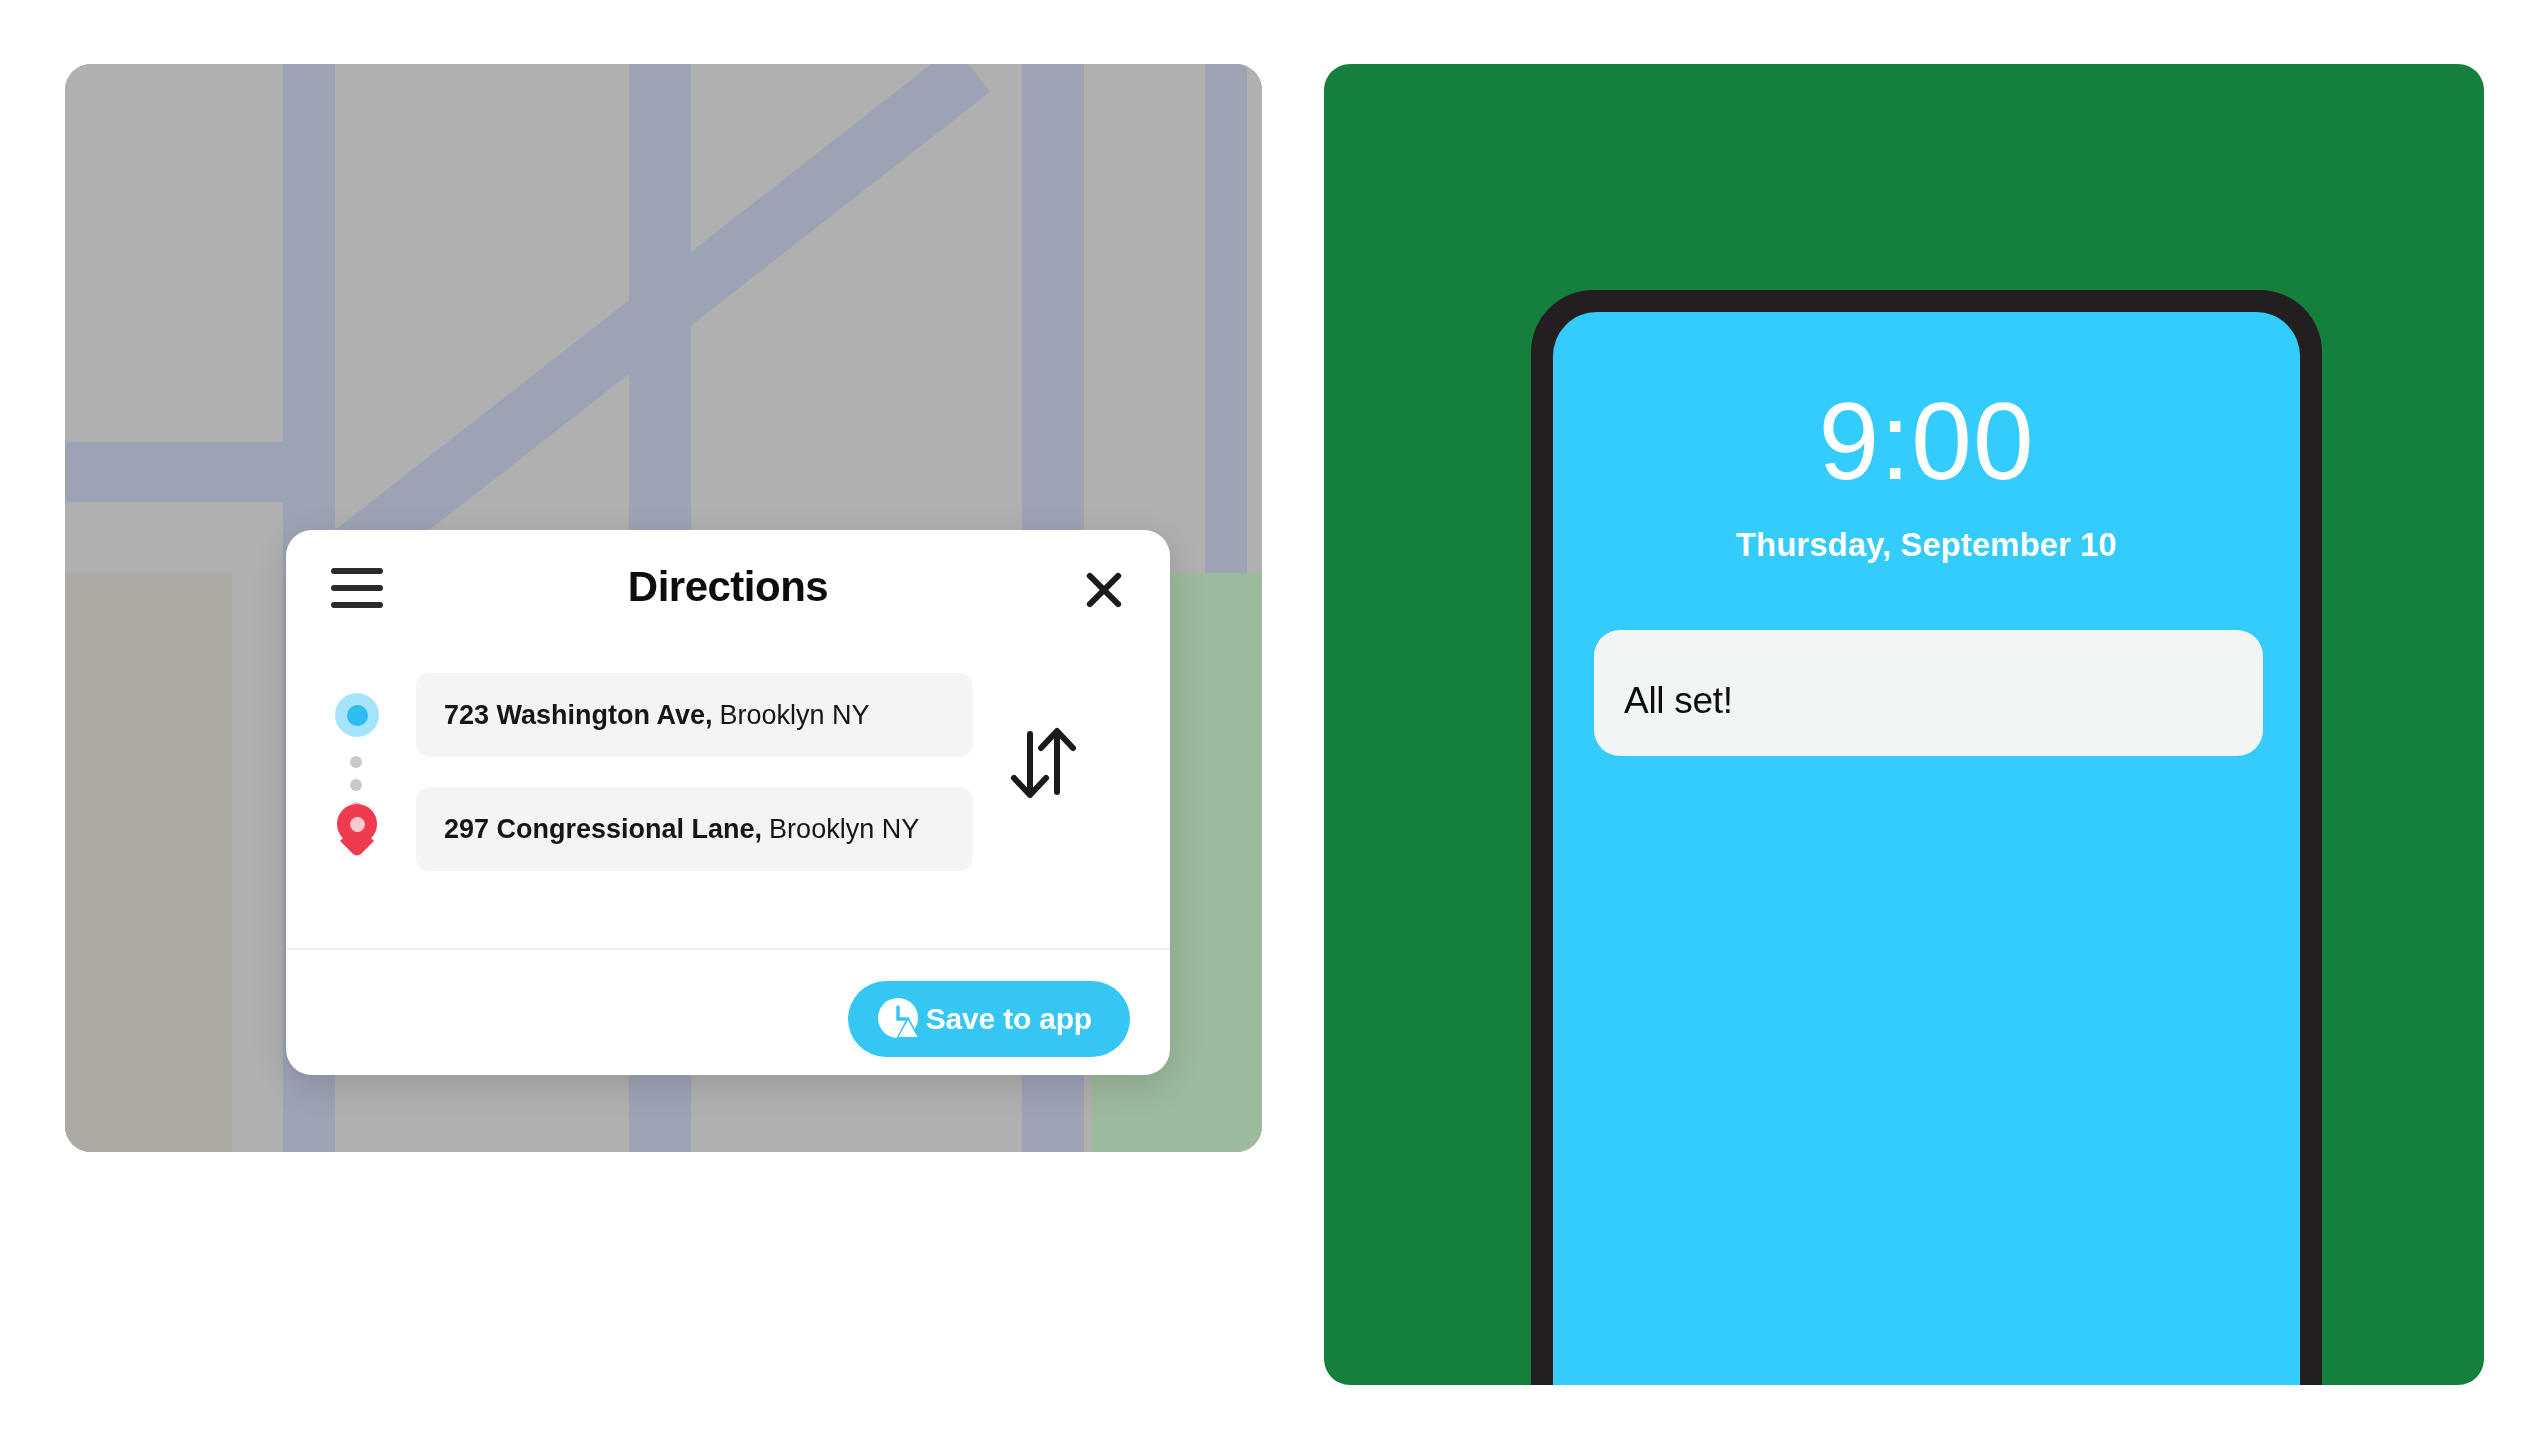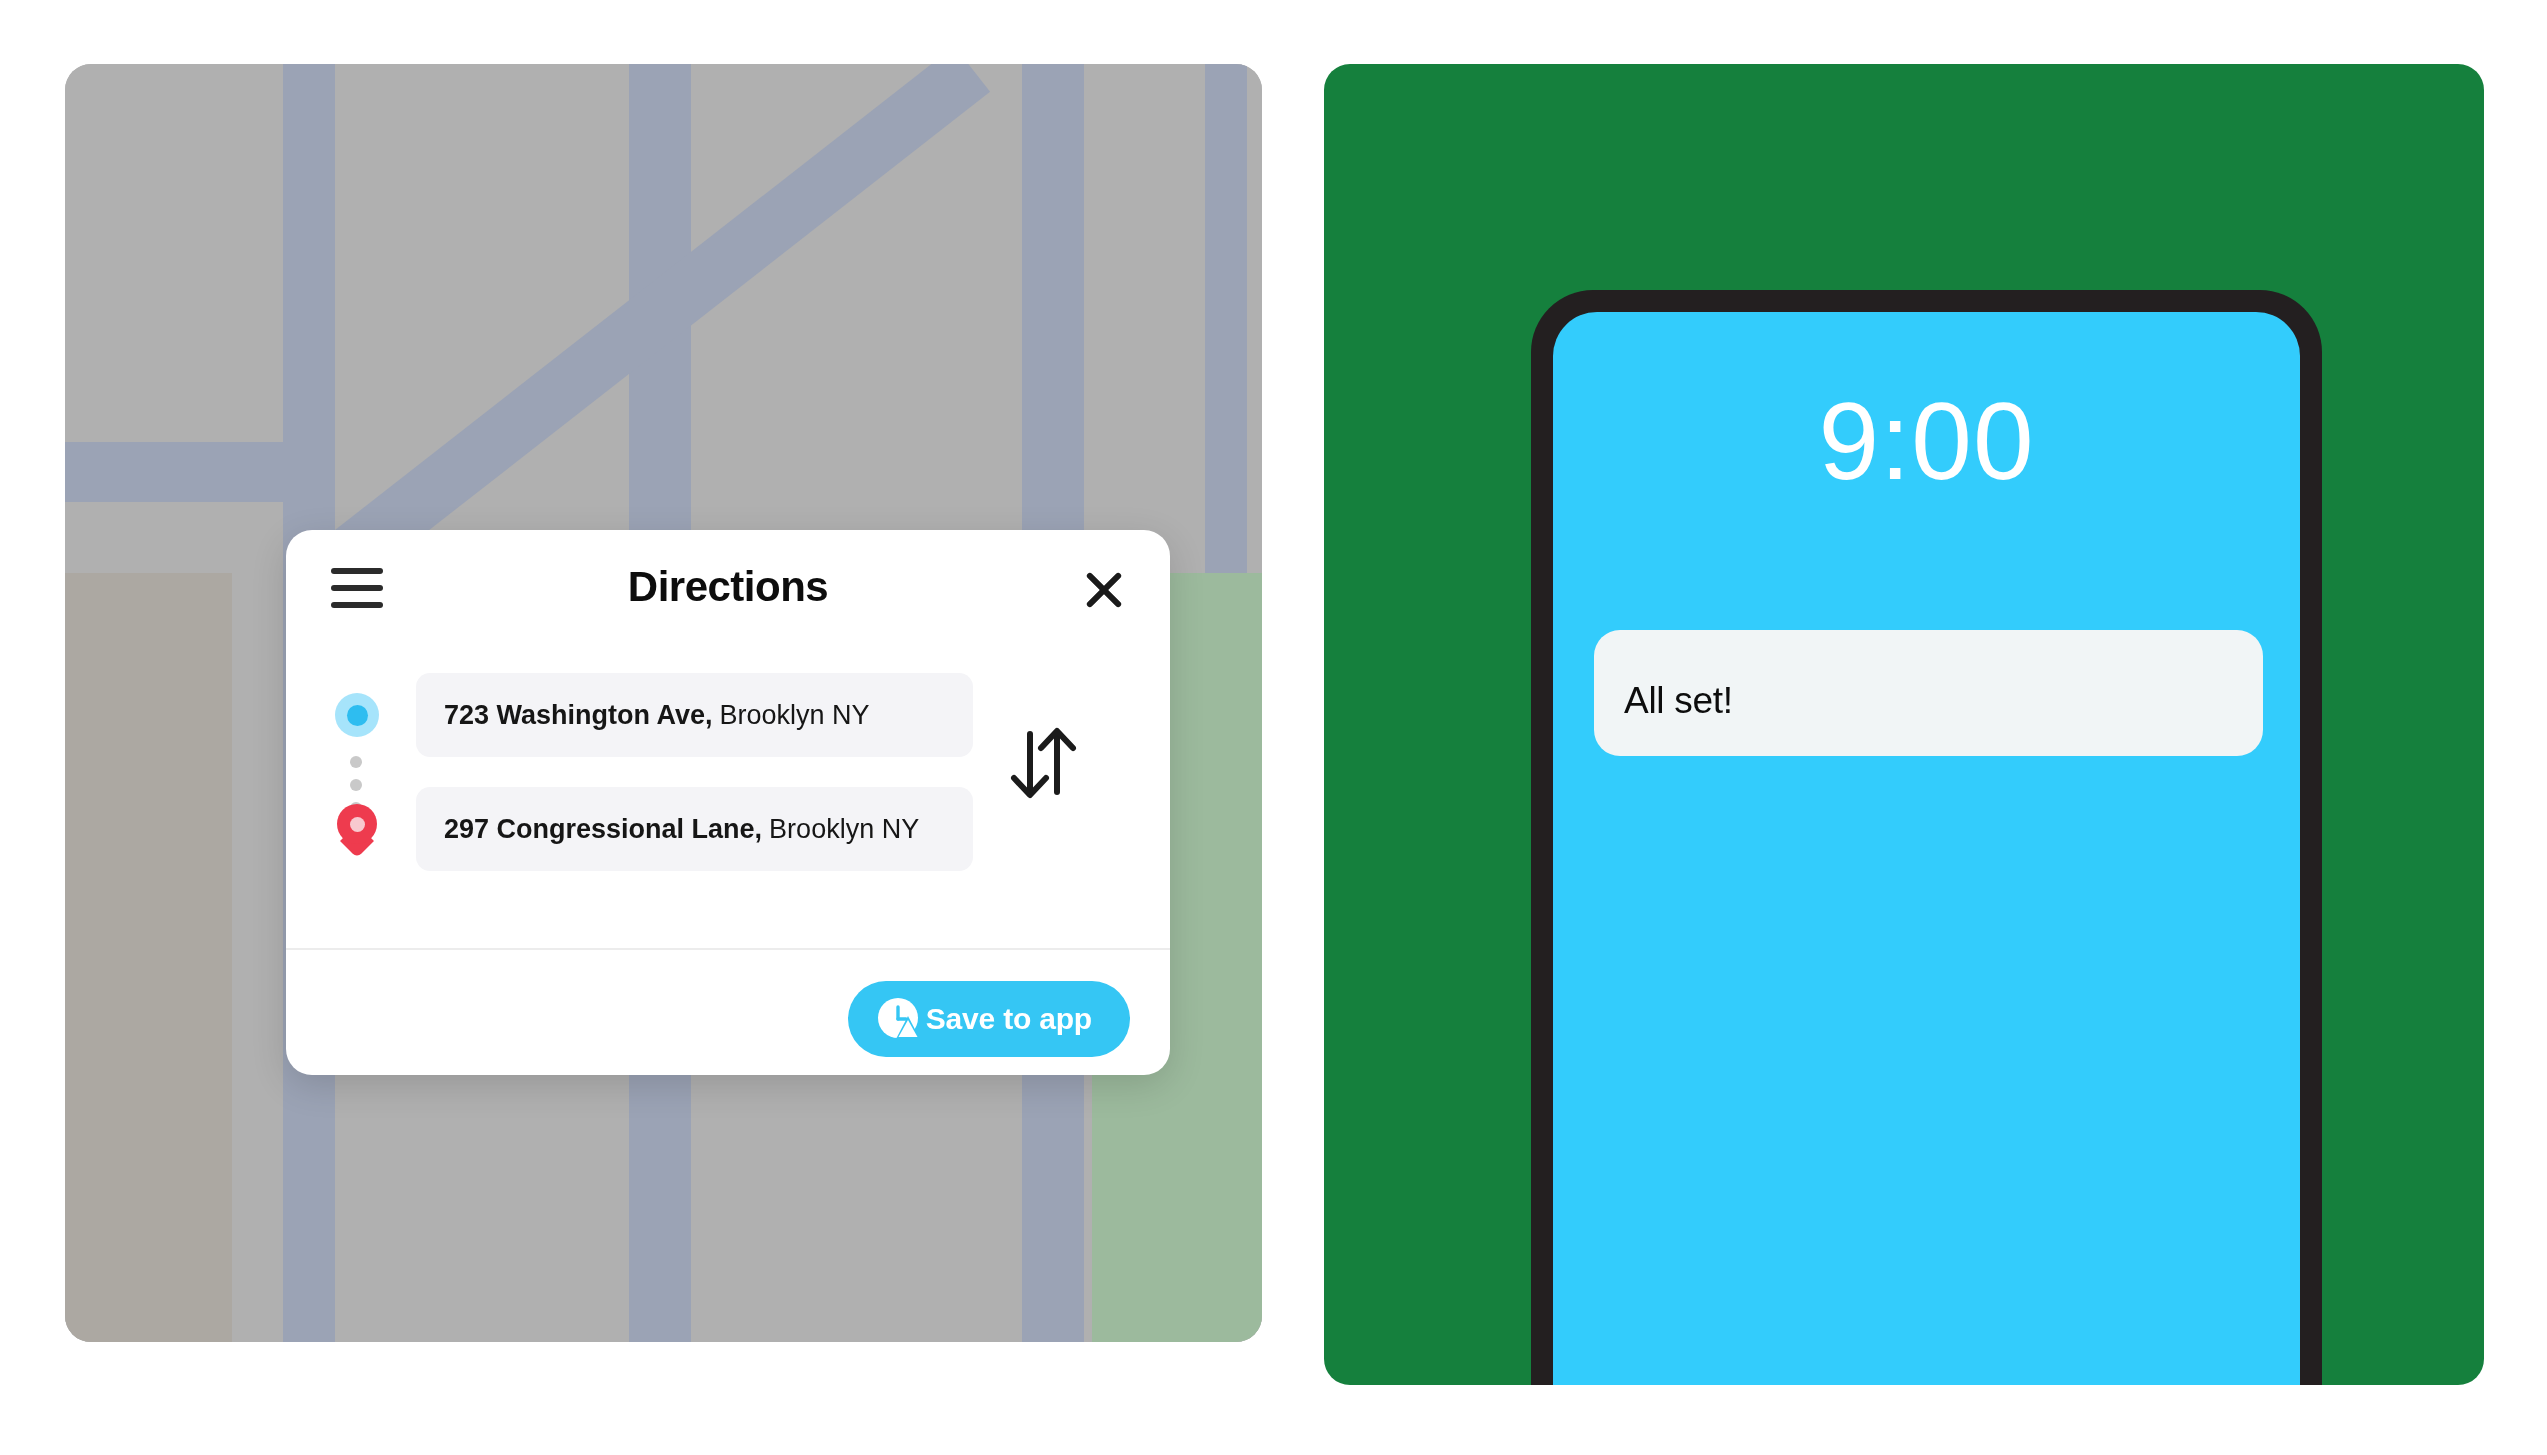--- a/index.html
+++ b/index.html
@@ -17,21 +17,21 @@
     height: 1456px;
     background: #ffffff;
   }
 
   
   #map-panel {
     position: absolute;
     left: 65px;
     top: 64px;
     width: 1197px;
-    height: 1278px;
+    height: 1088px;
     border-radius: 26px;
     overflow: hidden;
     background: #b0b0b0;
   }
   .map-block {
     position: absolute;
     background: #b0b0b0;
   }
   .map-road {
     position: absolute;
@@ -454,20 +454,21 @@
     </div>
   </div>
 
   <div id="promo-panel">
 
     <div id="phone-frame">
       <div id="phone-screen">
 
         <div id="lock-clock">9:00</div>
 
+        <div id="lock-date">Thursday, September 10</div>
 
         <div id="notification">
 
 
           <div id="notif-title">All set!</div>
 
 
         </div>
       </div>
     </div>

